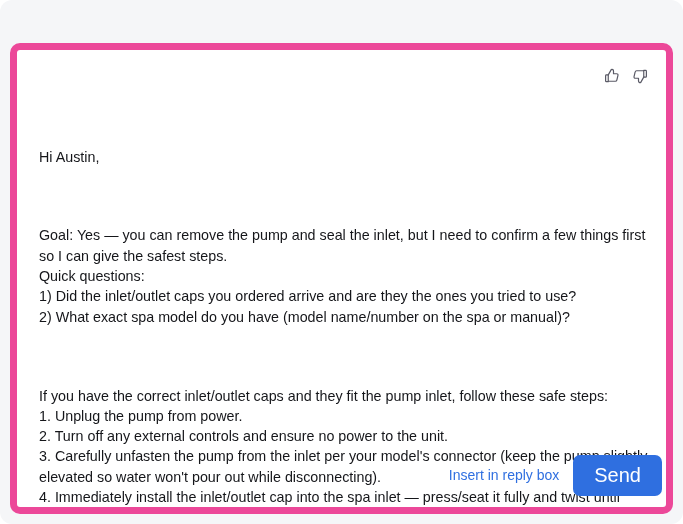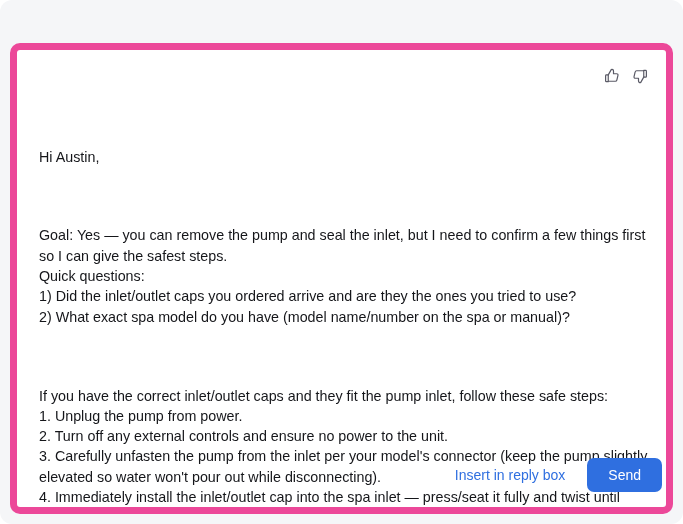--- a/index.html
+++ b/index.html
@@ -133,32 +133,32 @@
     position: absolute;
     left: 0;
     bottom: 0;
     width: 663px;
     height: 64px;
     display: flex;
     align-items: center;
     justify-content: flex-end;
     padding-right: 18px;
     box-sizing: border-box;
-    gap: 22px;
+    gap: 14px;
   }
   .insert-link {
     font-size: 14px;
     color: #2f6fe0;
     cursor: pointer;
     font-weight: 400;
   }
   .send-btn {
     background: #2f6fe0;
     color: #ffffff;
-    font-size: 14px;
+    font-size: 20px;
     border: none;
     border-radius: 7px;
     padding: 9px 21px;
     cursor: pointer;
     font-family: "Liberation Sans", sans-serif;
   }
 </style>
 </head>
 <body>
 

